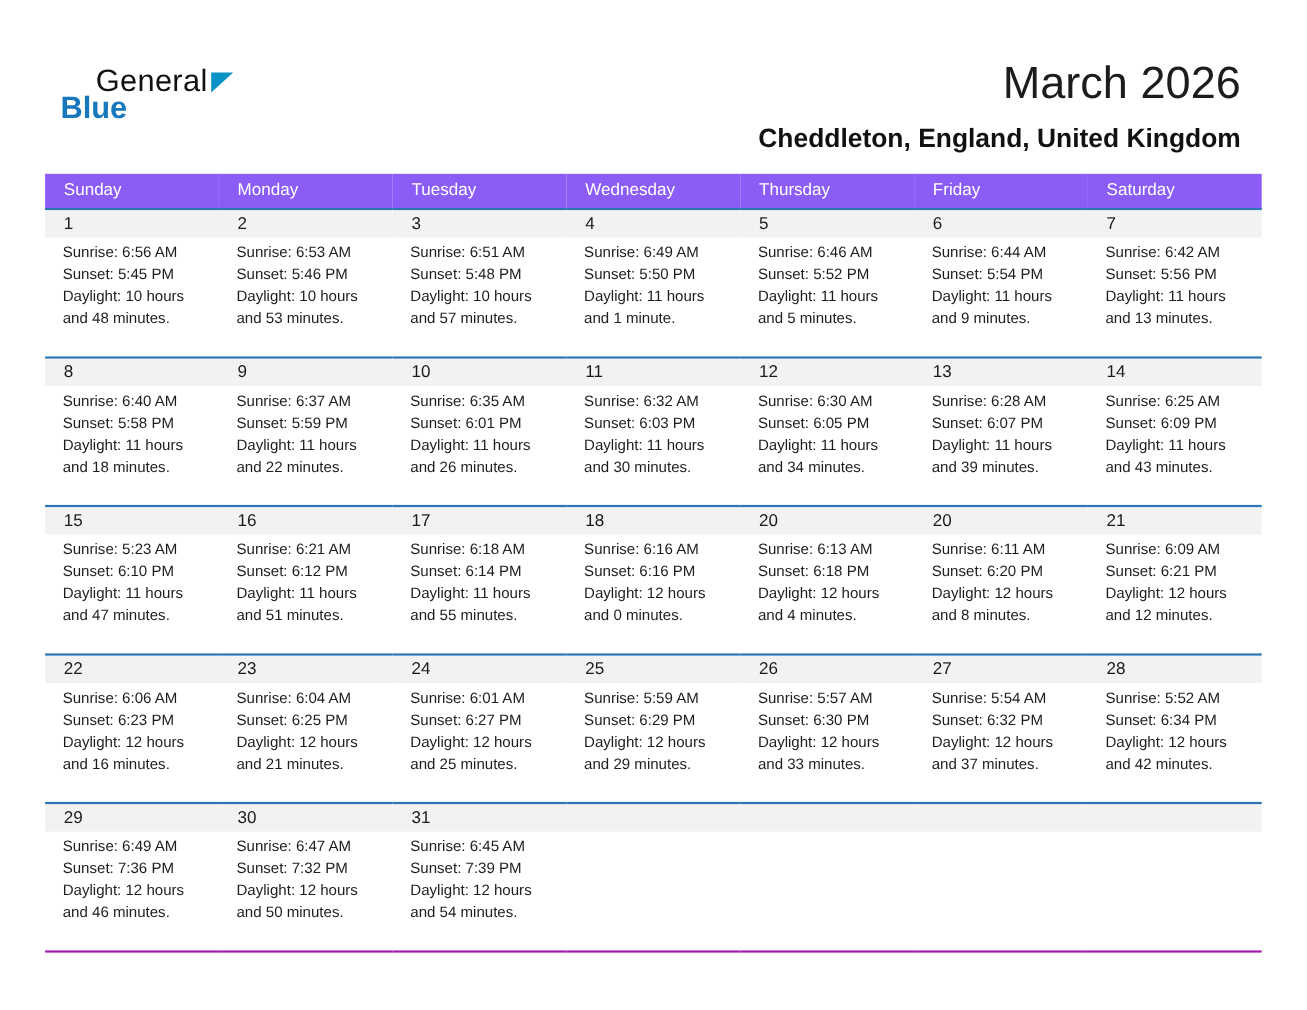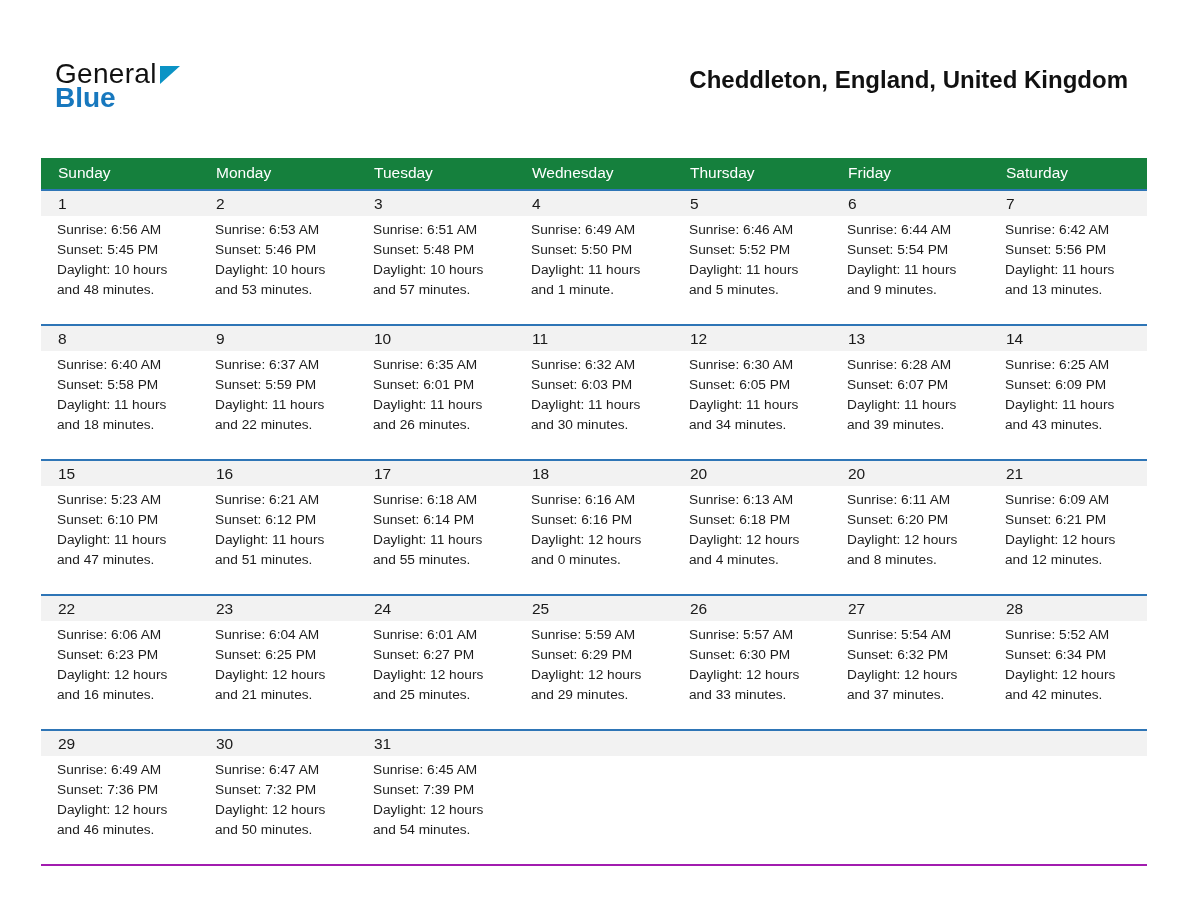--- a/index.html
+++ b/index.html
@@ -9,21 +9,21 @@
     font-family:"Liberation Sans", sans-serif;
     color:#1a1a1a;
     position:relative;
     overflow:hidden;
   }
   .page { position:absolute; inset:0; }
 
   
   .logo { position:absolute; left:55px; top:58px; width:150px; }
   .logo-line1 { display:flex; align-items:center; }
-  .logo-general { font-size:28px; font-weight:400; color:#111111; letter-spacing:0.3px; }
+  .logo-general { font-size:28px; font-weight:400; color:#111111; letter-spacing:0.3px;margin-left:32px; }
   .logo-triangle {
     display:inline-block; width:0; height:0; margin-left:3px; margin-top:2px;
     border-left:20px solid #0b93c5;
     border-top:0 solid transparent;
     border-bottom:18px solid transparent;
   }
   .logo-blue { text-align:left; padding-right:24px; margin-top:-8px;
     font-size:28px; font-weight:bold; color:#1778be; }
 
   .titles { position:absolute; right:60px; top:52px; text-align:right; width:700px; }
@@ -31,21 +31,21 @@
   .location { font-size:24px; font-weight:bold; color:#111111; margin-top:14px; }
 
   
   table.cal {
     position:absolute; left:41px; top:158px;
     width:1106px;
     border-collapse:collapse;
     table-layout:fixed;
   }
   table.cal th {
-    background:#15803d;
+    background:#8b5cf6;
     color:#ffffff;
     font-size:15.5px;
     font-weight:400;
     text-align:left;
     padding:6px 0 7px 17px;
   }
   table.cal td {
     vertical-align:top;
     padding:0;
     border-top:2px solid #2e75b6;
@@ -76,20 +76,21 @@
 
   <div class="logo">
     <div class="logo-line1">
       <span class="logo-general">General</span>
       <span class="logo-triangle"></span>
     </div>
     <div class="logo-blue">Blue</div>
   </div>
 
   <div class="titles">
+    <div class="month-title">March 2026</div>
     <div class="location">Cheddleton, England, United Kingdom</div>
   </div>
 
   <table class="cal">
     <thead>
       <tr>
         <th>Sunday</th>
         <th>Monday</th>
         <th>Tuesday</th>
         <th>Wednesday</th>

